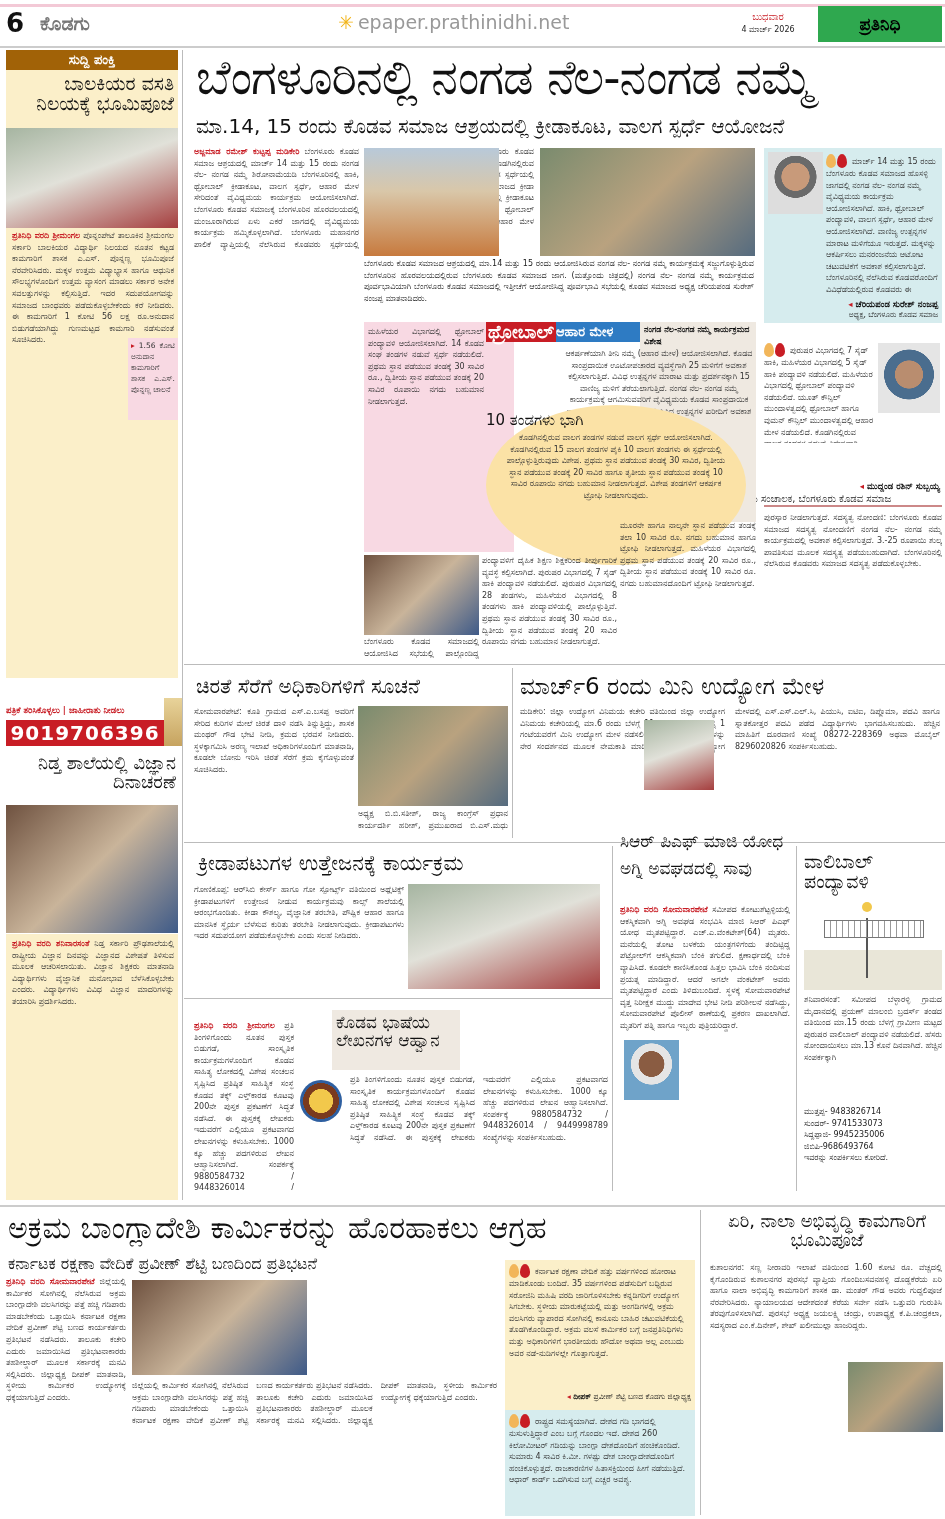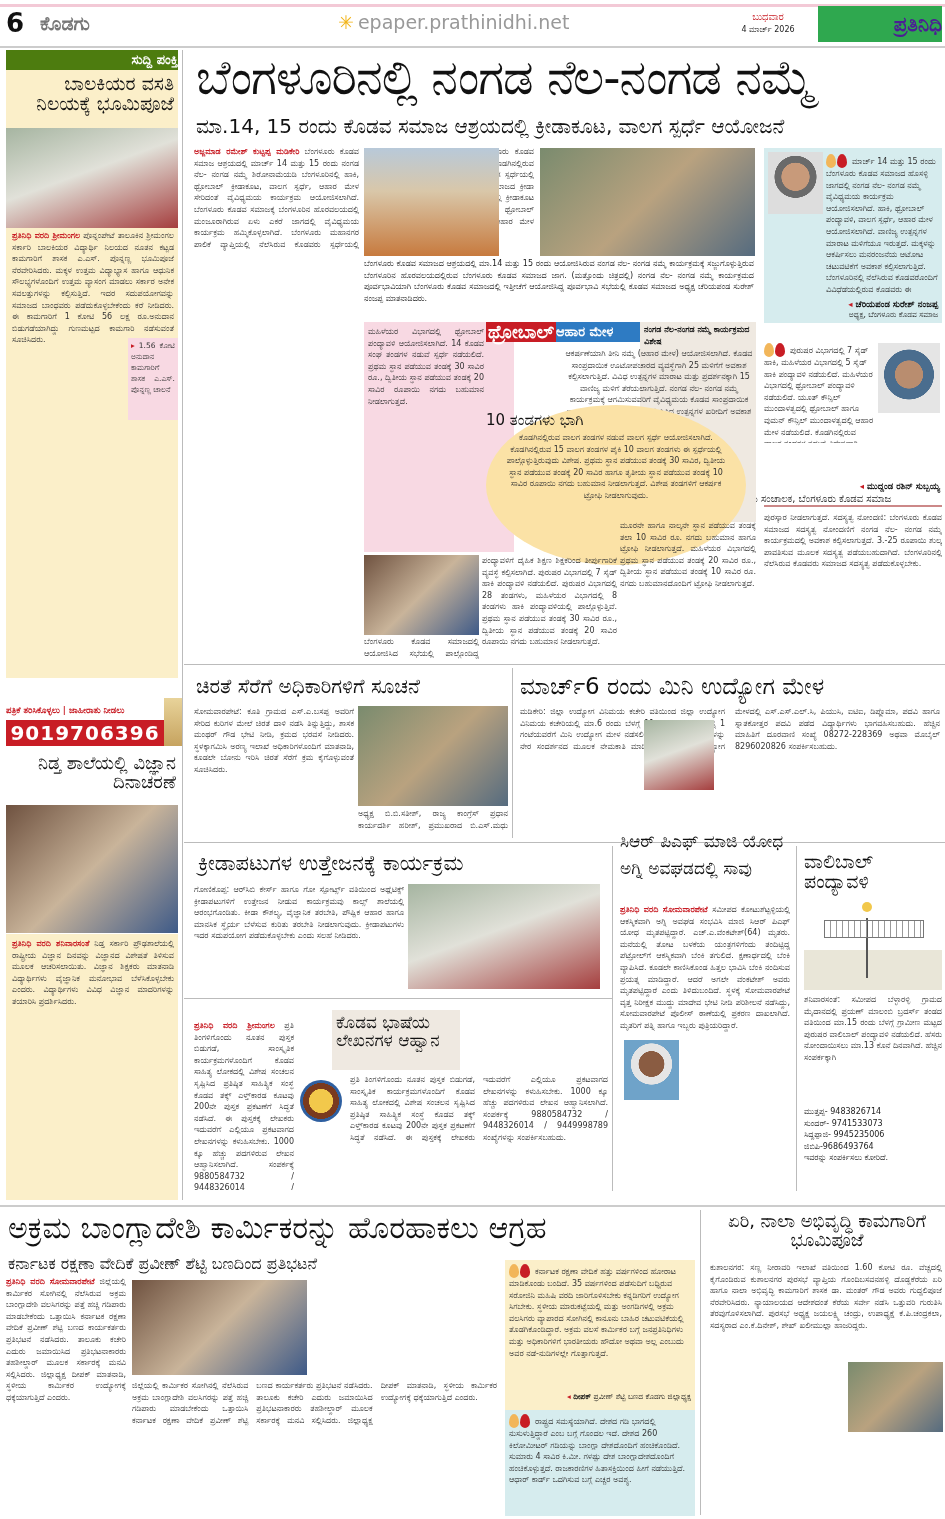--- a/index.html
+++ b/index.html
@@ -5,24 +5,24 @@
 *{box-sizing:border-box;margin:0;padding:0}
 body{width:945px;height:1519px;background:#fff;font-family:"DejaVu Sans",sans-serif;color:#222;position:relative;overflow:hidden;font-size:8px;line-height:1.45}
 .abs{position:absolute}
 .topline{left:0;top:4px;width:945px;height:3px;background:#f3c9d6}
 .pgno{left:6px;top:10px;font-size:26px;font-weight:bold;color:#111;line-height:1}
 .section{left:40px;top:14px;font-size:19px;color:#777;font-weight:bold;line-height:1}
 .site{left:338px;top:13px;font-size:19px;color:#999;line-height:1}
 .site .star{color:#f2b418;margin-right:4px}
 .day{left:738px;top:10px;font-size:10px;color:#c81d25;text-align:center;width:60px}
 .date{left:738px;top:24px;font-size:8px;color:#222;text-align:center;width:60px}
-.logo{left:818px;top:6px;width:124px;height:36px;background:#2fa84f;color:#4c1d95;font-size:20px;font-weight:bold;text-align:right;line-height:36px}
+.logo{left:818px;top:6px;width:124px;height:36px;background:#2fa84f;color:#000000;font-size:17px;font-weight:bold;text-align:center;line-height:36px}
 .hrule{left:0;width:945px;height:1px;background:#bbb}
 .vrule{width:1px;background:#bbb}
-.redbar{background:#4d7c0f;color:#fff;text-align:right;font-weight:bold}
+.redbar{background:#a16207;color:#fff;text-align:center;font-weight:bold}
 .cream{background:#fbefc9}
 .pink{background:#f8d9e3}
 .blue{background:#d6ecee}
 .photo{background:linear-gradient(135deg,#7a8b6e,#b9a27f 50%,#556b7f);}
 .photo2{background:linear-gradient(180deg,#b8c9d9,#d9c7a9 40%,#c77a3e);}
 .photo3{background:linear-gradient(135deg,#6f5240,#c9b49a 50%,#3e5a88);}
 .photo4{background:linear-gradient(160deg,#a6b5a1,#e1e1d9 45%,#a53e3e);}
 .face{background:radial-gradient(circle at 50% 40%,#c89a7a 0 30%,#6a6a6a 31% 45%,#ddd 46%)}
 .headline{font-weight:normal;color:#111;line-height:1.05}
 .body{font-size:8px;color:#333;text-align:justify;overflow:hidden}

